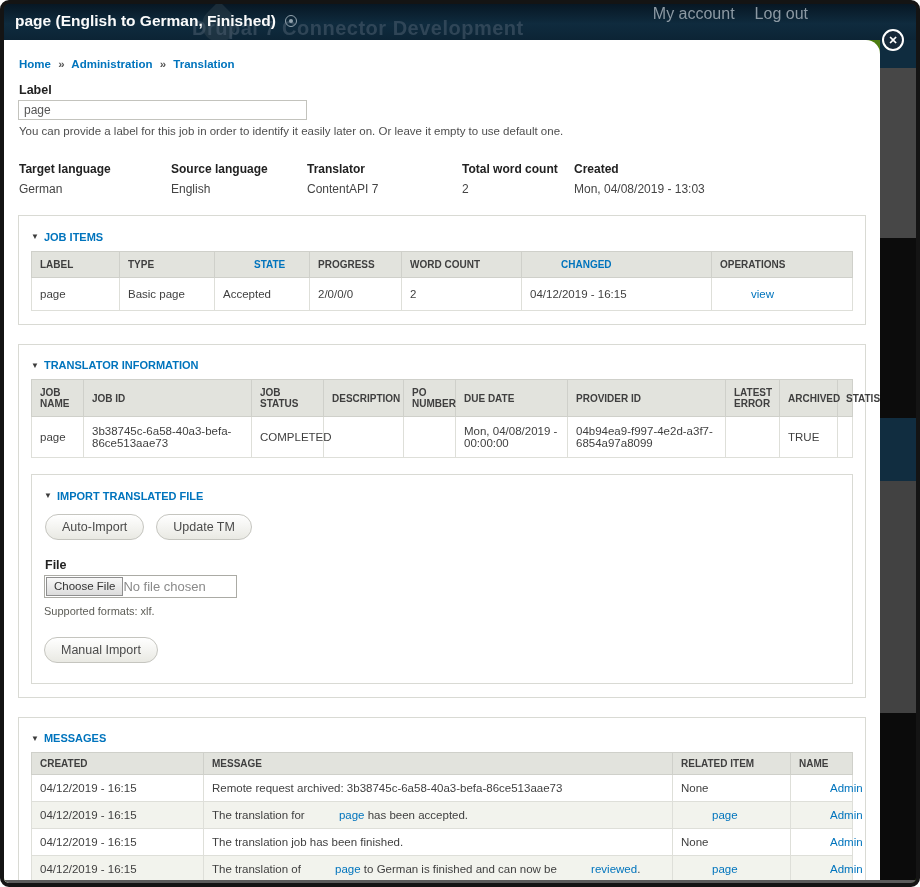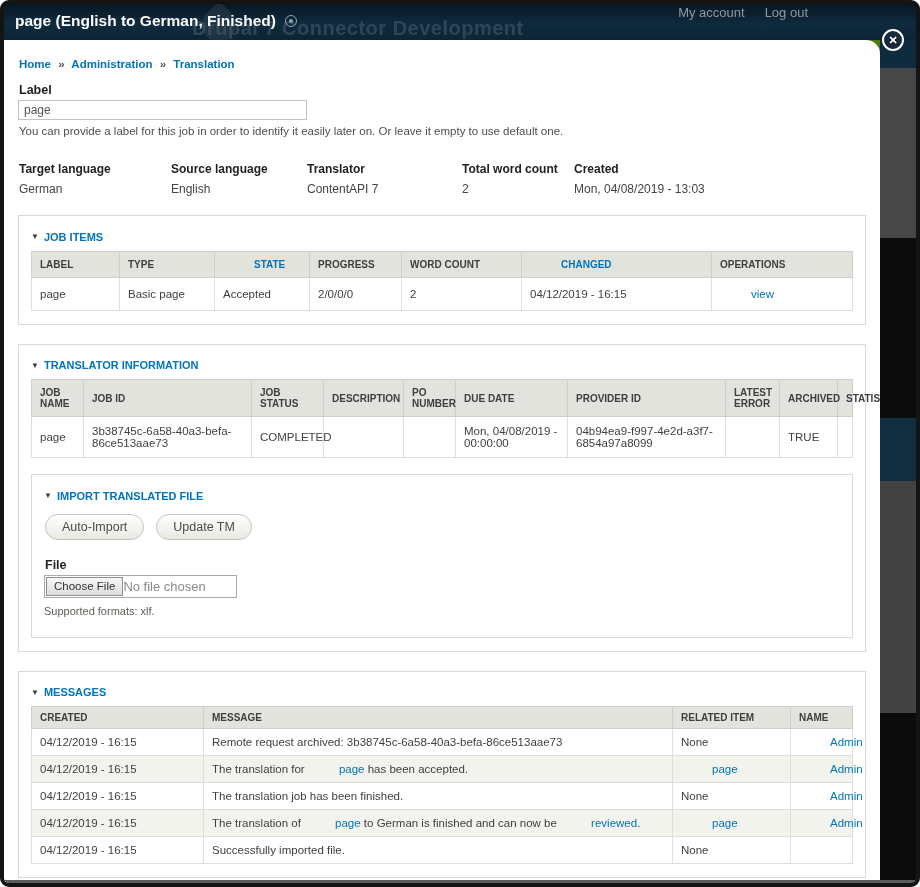--- a/index.html
+++ b/index.html
@@ -11,21 +11,21 @@
 
   
   .header{ position:relative; height:36px;
            background:linear-gradient(180deg,#071724 0%,#0F2B3E 55%,#0C2435 100%); }
   .logo-faint{ position:absolute; left:198px; top:4px; width:34px; height:34px;
                background:#34454F; opacity:.45; border-radius:0 50% 50% 50%;
                transform:rotate(45deg); }
   .site-name-faint{ position:absolute; left:188px; top:13px; font-size:20px; font-weight:bold;
                     color:#46596A; opacity:.6; white-space:nowrap; letter-spacing:.5px;text-align:center; }
   .account-links{ position:absolute; top:1px; right:108px; display:flex; gap:20px;
-                  font-size:13px; }
+                  font-size:16px; }
   .account-links a{ color:#8C99A3; text-decoration:none; }
   .overlay-title{ position:absolute; left:11px; top:8px; display:flex; align-items:center; gap:9px;
                   font-size:15.5px; font-weight:bold; color:#FBFBFB; white-space:nowrap; z-index:2; }
   .shortcut-icon{ width:12px; height:12px; border:1px solid #93A3AE; border-radius:50%;
                   display:inline-flex; align-items:center; justify-content:center; }
   .shortcut-icon i{ width:4px; height:4px; background:#93A3AE; border-radius:50%; }
 
   
   .body-row{ display:flex; height:843px; background:#4d7c0f; }
   .panel{ position:relative; width:876px; height:100%; background:#fff;
@@ -249,20 +249,23 @@
             <button class="btn">Update TM</button>
           </div>
           <div class="file-wrap">
             <label class="field-label" style="margin:0 0 0 1px;">File</label>
             <div class="file-box">
               <button class="choose-btn">Choose File</button>
               <span class="no-file">No file chosen</span>
             </div>
             <div class="formats">Supported formats: xlf.</div>
           </div>
+          <div class="manual-row">
+            <button class="btn">Manual Import</button>
+          </div>
         </div>
       </div>
 
       <div class="section">
         <a href="#" class="legend">
           <span class="tri">▼</span>
           <span>MESSAGES</span>
         </a>
         <table class="t-msg">
           <thead>

